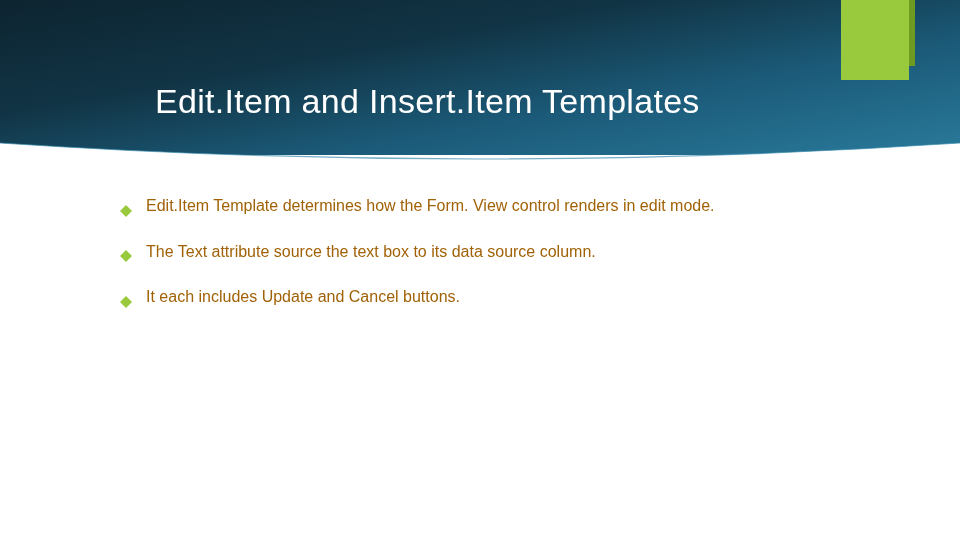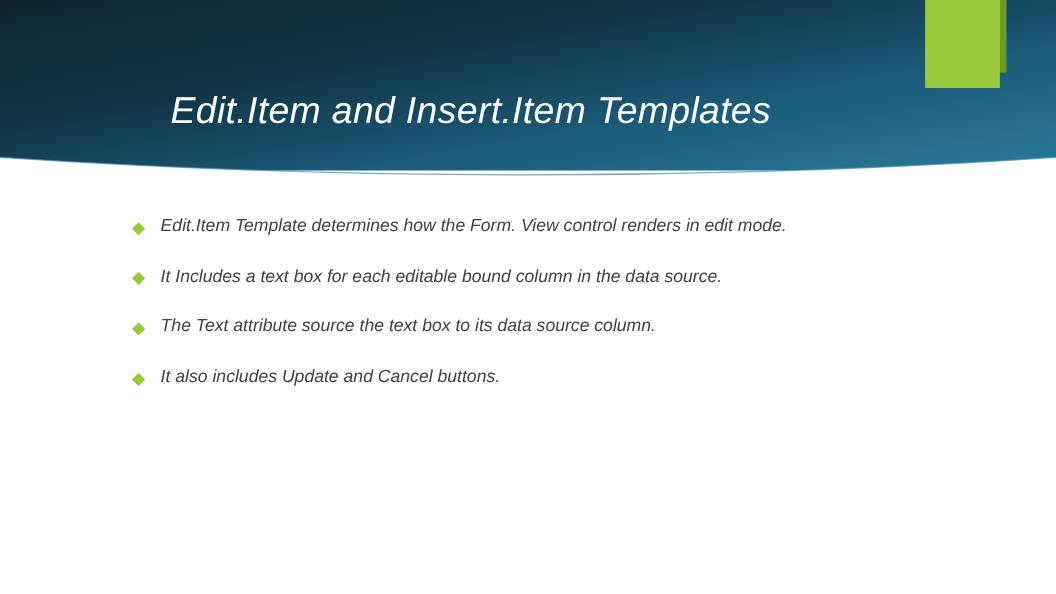--- a/index.html
+++ b/index.html
@@ -3,21 +3,20 @@
 <meta charset="utf-8">
 <style>
   * { margin: 0; padding: 0; box-sizing: border-box; }
   html, body { width: 960px; height: 540px; overflow: hidden; font-family: Arial, Helvetica, sans-serif; background: #ffffff; }
 
   .slide {
     position: relative;
     width: 957px;
     height: 540px;
     background: #ffffff;
-    font-style: italic;
   }
 
   .header-band {
     position: absolute;
     top: 0;
     left: 0;
     width: 960px;
     height: 155px;
     background: linear-gradient(170deg, #0d2430 0%, #113445 35%, #1b5a78 65%, #2a7a9b 100%);
   }
@@ -60,25 +59,25 @@
 
   .content {
     position: absolute;
     top: 195px;
     left: 120px;
     right: 110px;
   }
 
   .bullet-row {
     display: flex;
-    align-items: center;
+    align-items: flex-end;
     margin-bottom: 24px;
     font-size: 16px;
     line-height: 1.35;
-    color: #404040;
+    color: #a16207;
   }
 
   .bullet-icon {
     flex: 0 0 auto;
     width: 12px;
     height: 12px;
     margin-top: 4px;
     margin-right: 14px;
     color: #99c93c;
   }
@@ -104,37 +103,31 @@
 
   <div class="content">
 
     <div class="bullet-row">
       <svg class="bullet-icon" viewBox="0 0 10 10">
           <polygon points="5,0 10,5 5,10 0,5" fill="currentColor"></polygon>
         </svg>
       <div class="bullet-text">Edit.Item Template determines how the Form. View control renders in edit mode.</div>
     </div>
 
-    <div class="bullet-row">
-      <svg class="bullet-icon" viewBox="0 0 10 10">
-          <polygon points="5,0 10,5 5,10 0,5" fill="currentColor"></polygon>
-        </svg>
-      <div class="bullet-text">It Includes a text box for each editable bound column in the data source.</div>
-    </div>
 
     <div class="bullet-row">
       <svg class="bullet-icon" viewBox="0 0 10 10">
           <polygon points="5,0 10,5 5,10 0,5" fill="currentColor"></polygon>
         </svg>
       <div class="bullet-text">The Text attribute source the text box to its data source column.</div>
     </div>
 
     <div class="bullet-row">
       <svg class="bullet-icon" viewBox="0 0 10 10">
           <polygon points="5,0 10,5 5,10 0,5" fill="currentColor"></polygon>
         </svg>
-      <div class="bullet-text">It also includes  Update and Cancel buttons.</div>
+      <div class="bullet-text">It each includes  Update and Cancel buttons.</div>
     </div>
 
 
   </div>
 
 </div>
 
 </body></html>

